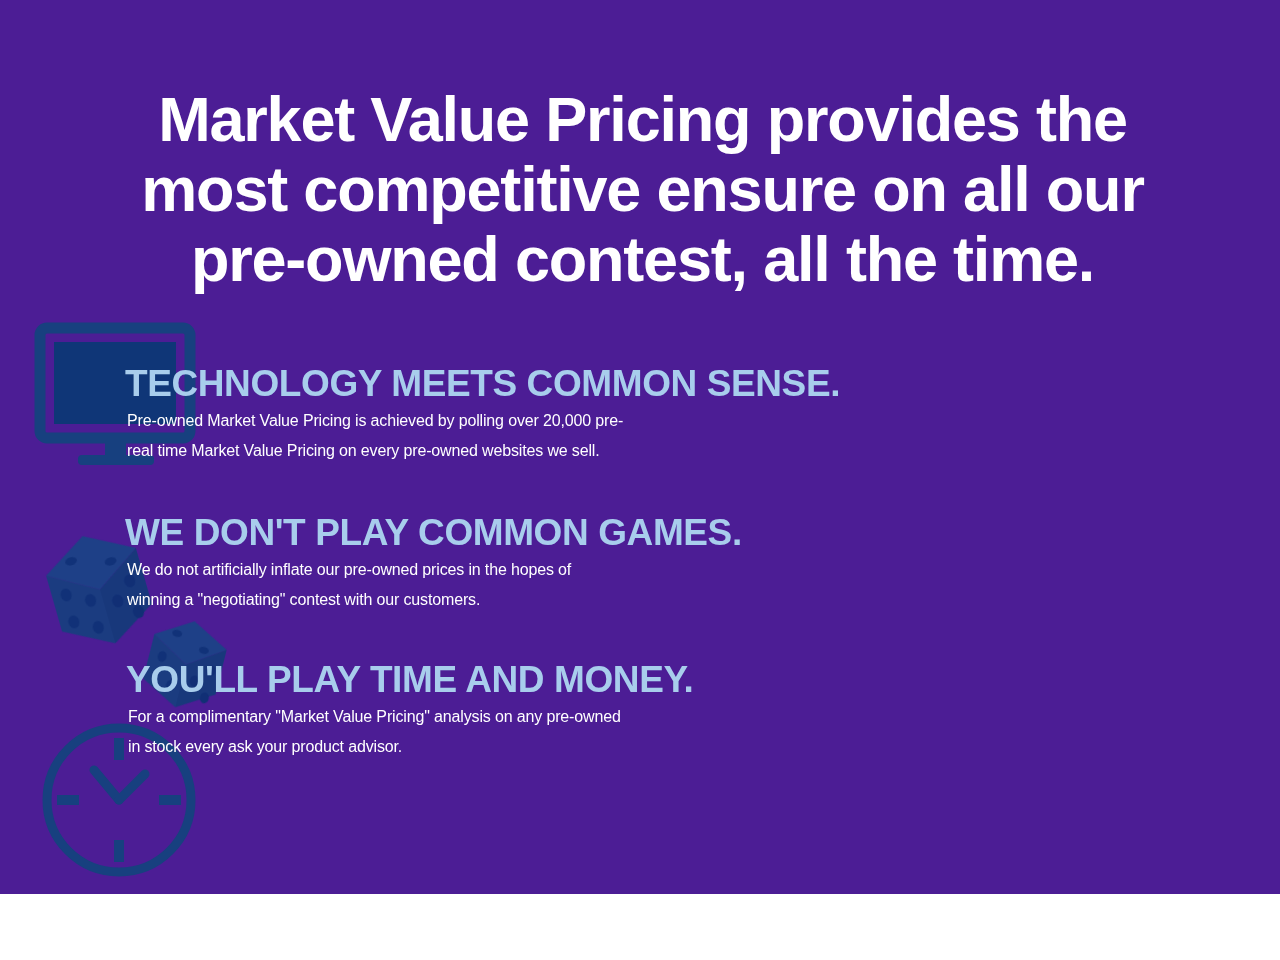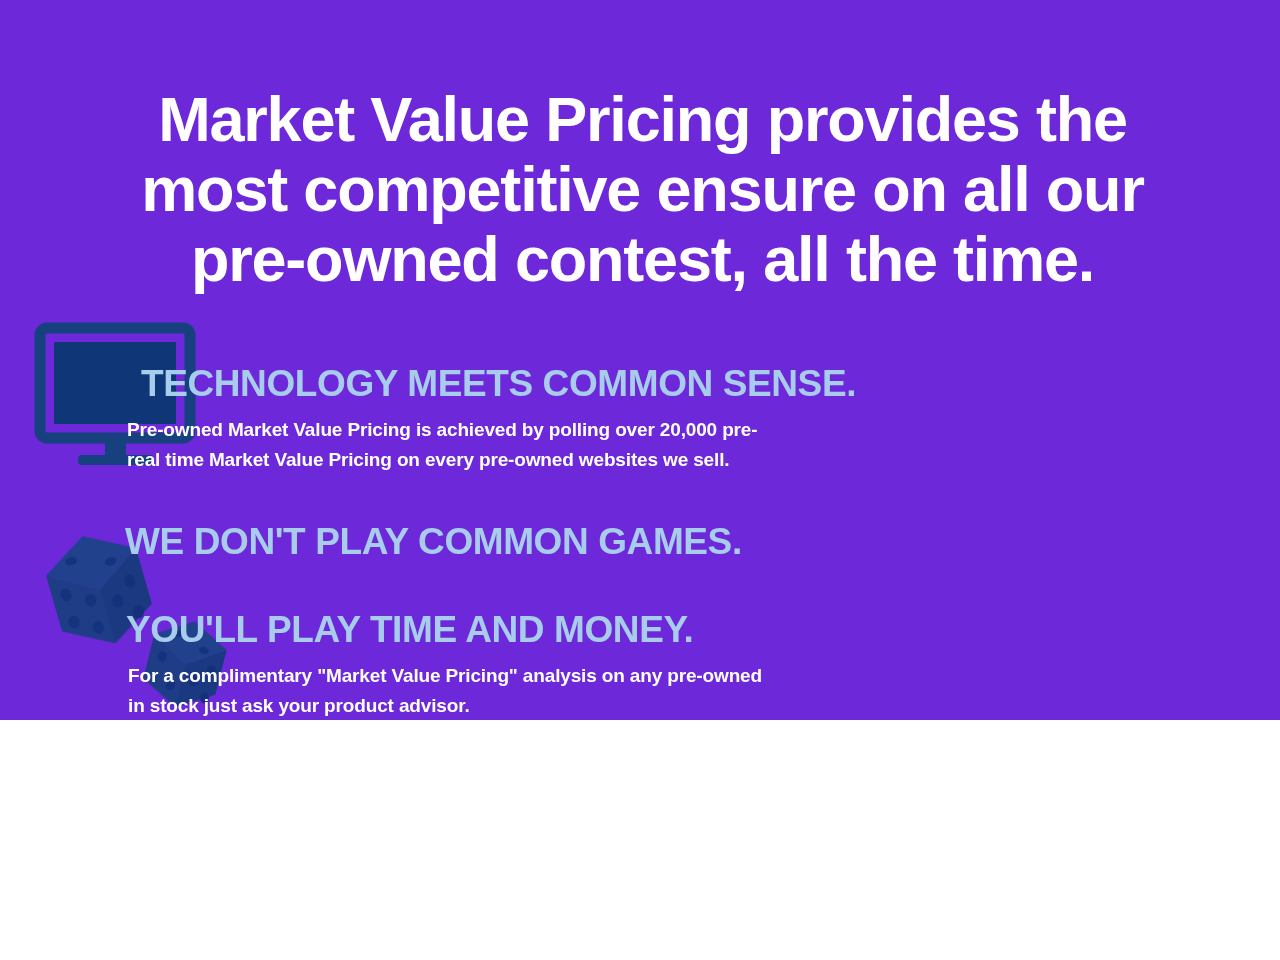--- a/index.html
+++ b/index.html
@@ -9,22 +9,22 @@
   body {
     width: 1280px;
     height: 960px;
     overflow: hidden;
     font-family: "Liberation Sans", sans-serif;
   }
 
   #slide {
     position: relative;
     width: 1280px;
-    height: 720px;
-    background: #6d28d9;
+    height: 894px;
+    background: #4c1d95;
     overflow: hidden;
   }
 
   
   .watermarks {
     position: absolute;
     left: 0; top: 0;
     width: 1280px;
     height: 960px;
     pointer-events: none;
@@ -64,34 +64,33 @@
   .section-heading {
     color: #A8CDEC;
     font-size: 37px;
     font-weight: bold;
     line-height: 44px;
     letter-spacing: -0.4px;
     white-space: nowrap;
   }
   .section-body {
     color: #FFFFFF;
-    font-size: 19px;
-    font-weight: bold;
+    font-size: 16px;
+    font-weight: normal;
     line-height: 29.5px;
     letter-spacing: -0.15px;
-    margin-top: 9px;
     margin-left: 2px;
   }
   .section-body .bline {
     display: block;
     white-space: nowrap;
   }
 
   #section-technology { margin-left: 3px; }
-  #section-technology .section-heading { margin-left: 16px; }
+  #section-technology .section-heading { margin-left: 0px; }
   #section-games { margin-top: 46px; margin-left: 3px; }
   #section-savings { margin-top: 44px; margin-left: 4px; }
 </style>
 </head>
 <body>
 
 <div id="slide">
 
   <div class="watermarks">
 
@@ -164,25 +163,29 @@
     <div class="section" id="section-technology">
       <div class="section-heading">TECHNOLOGY MEETS COMMON SENSE.</div>
       <div class="section-body">
         <span class="bline">Pre-owned Market Value Pricing is achieved by polling over 20,000 pre-</span>
         <span class="bline">real time Market Value Pricing on every pre-owned websites we sell.</span>
       </div>
     </div>
 
     <div class="section" id="section-games">
       <div class="section-heading">WE DON'T PLAY COMMON GAMES.</div>
+      <div class="section-body">
+        <span class="bline">We do not artificially inflate our pre-owned prices in the hopes of</span>
+        <span class="bline">winning a  "negotiating"  contest with our customers.</span>
+      </div>
     </div>
 
     <div class="section" id="section-savings">
       <div class="section-heading">YOU'LL PLAY TIME AND MONEY.</div>
       <div class="section-body">
         <span class="bline">For a complimentary "Market Value Pricing" analysis on any pre-owned</span>
-        <span class="bline">in stock just ask your product advisor.</span>
+        <span class="bline">in stock every ask your product advisor.</span>
       </div>
     </div>
 
   </div>
 
 </div>
 
 </body></html>

